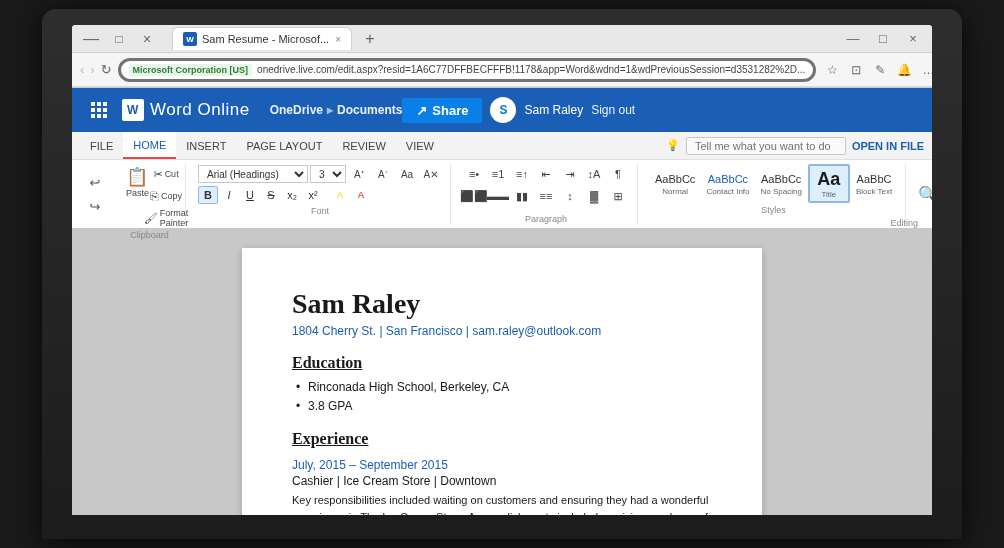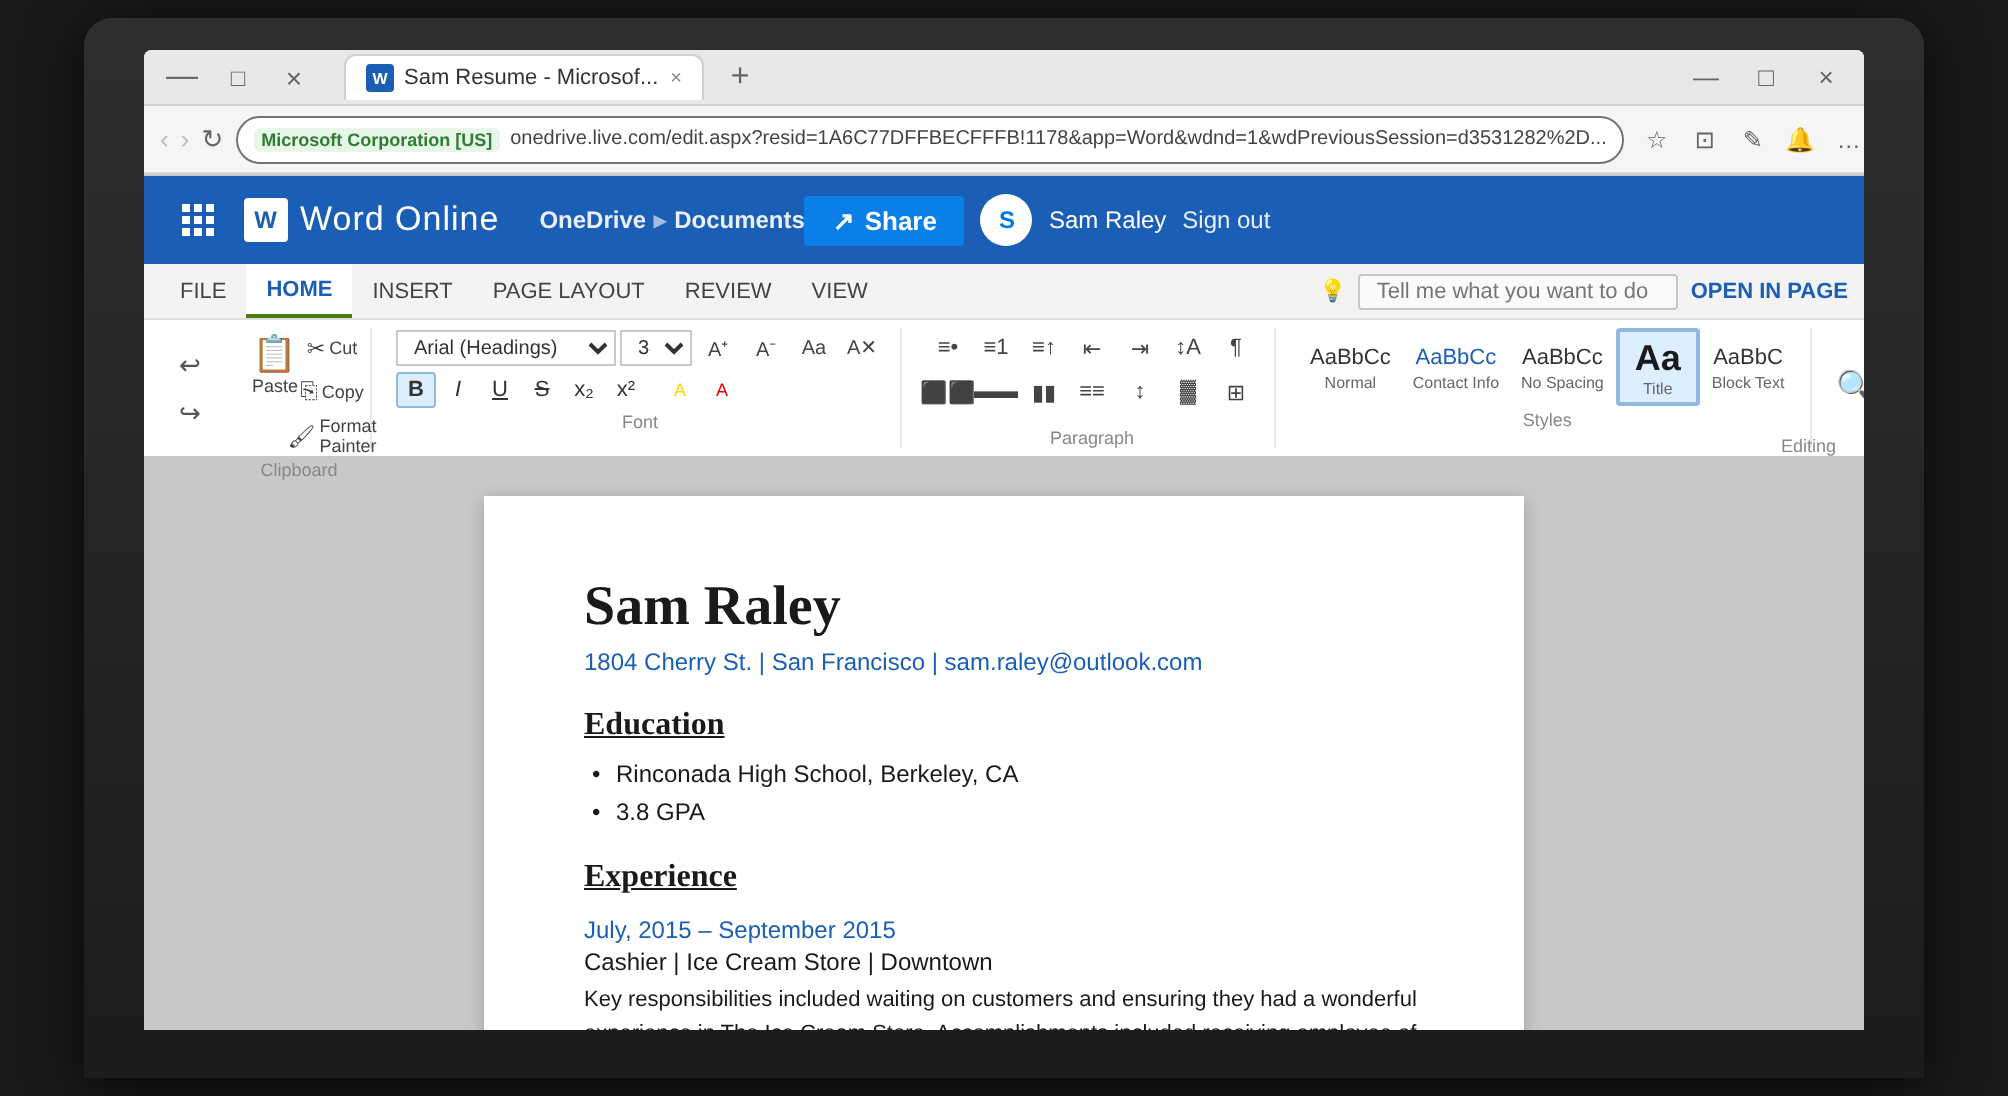--- a/index.html
+++ b/index.html
@@ -108,21 +108,21 @@
       border-radius: 3px;
       cursor: pointer;
     }
 
     .nav-btn.disabled { color: #bbb; cursor: default; }
 
     .address-bar {
       flex: 1;
       height: 24px;
       background: #fff;
-      border: 1px solid #737373;
+      border: 3px solid #737373;
       border-radius: 12px;
       display: flex;
       align-items: center;
       padding: 0 8px;
       gap: 5px;
       font-size: 11px;
       color: #333;
     }
 
     .security-badge {
@@ -274,22 +274,22 @@
       font-size: 11px;
       color: #444;
       cursor: pointer;
       height: 100%;
       display: flex; align-items: center;
     }
 
     .ribbon-tab.active {
       background: #fff;
       color: #1b5eb5;
-      border-bottom: 2px solid #4d7c0f;
-      font-weight: 700;
+      border-bottom: 2px solid #ef4444;
+      font-weight: 400;
     }
 
     .tell-me {
       margin-left: auto;
       display: flex; align-items: center;
       gap: 6px;
     }
 
     .tell-me-input {
       border: 1px solid #c8c8c8;
@@ -629,21 +629,21 @@
       <div class="ribbon-tab">FILE</div>
       <div class="ribbon-tab active">HOME</div>
       <div class="ribbon-tab">INSERT</div>
       <div class="ribbon-tab">PAGE LAYOUT</div>
       <div class="ribbon-tab">REVIEW</div>
       <div class="ribbon-tab">VIEW</div>
 
       <div class="tell-me">
         <span class="lightbulb">💡</span>
         <input class="tell-me-input" type="text" placeholder="Tell me what you want to do" style="">
-        <span class="open-in-word">OPEN IN PAGE</span>
+        <span class="open-in-word">OPEN IN FILE</span>
       </div>
     </div>
 
     <div class="ribbon-content" style="position:relative;">
 
       <div style="display:flex;flex-direction:column;justify-content:center;gap:2px;padding:0 4px;">
         <div class="undo-btn">↩</div>
         <div class="redo-btn">↪</div>
       </div>
 

